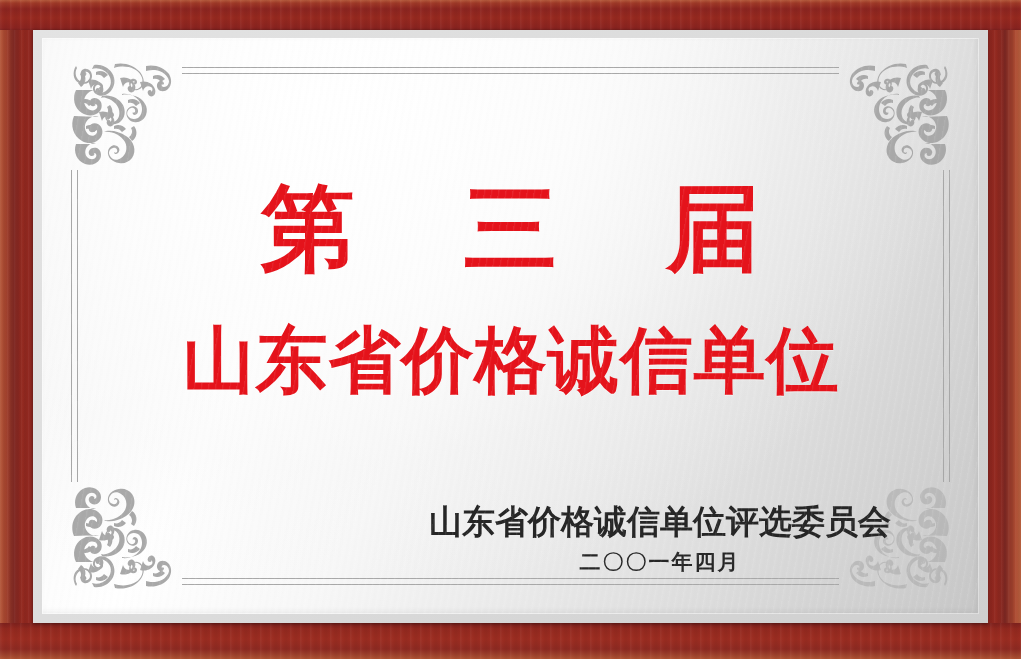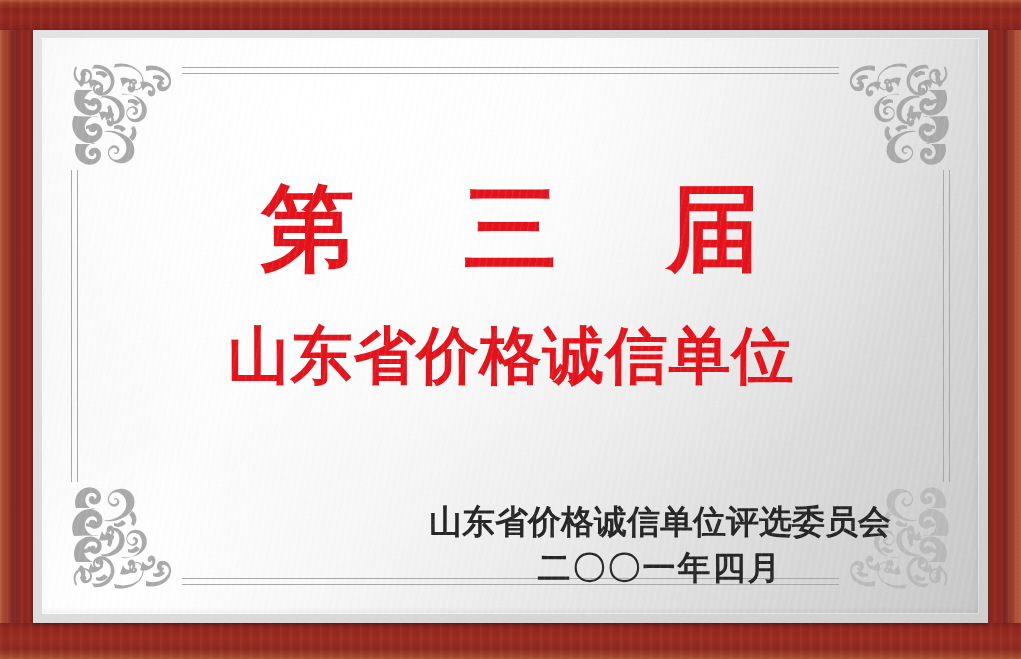--- a/index.html
+++ b/index.html
@@ -172,21 +172,21 @@
     text-shadow:0 1px 0 rgba(255,255,255,.45);
   }
   .title-main{
     position:absolute;
     left:0;right:0;
     top:285px;
     text-align:center;
     color:#e5131b;
     font-family:"DejaVu Sans","Liberation Sans",sans-serif;
     font-weight:700;
-    font-size:62px;
+    font-size:72px;
     line-height:1.05;
     letter-spacing:1px;
     text-indent:1px;
     white-space:nowrap;
     text-shadow:0 1px 0 rgba(255,255,255,.45);
   }
 
   .signature{
     position:absolute;
     right:88px;
@@ -196,24 +196,23 @@
     font-family:"DejaVu Sans","Liberation Sans",sans-serif;
     font-weight:700;
     white-space:nowrap;
   }
   .sig-org{
     font-size:33px;
     line-height:40px;
     letter-spacing:0px;
   }
   .sig-date{
-    font-size:33px;
+    font-size:21px;
     line-height:40px;
     letter-spacing:2px;
-    margin-top:6px;
   }
 </style>
 </head>
 <body>
 
 <div class="plaque">
 
   <div class="wood-left"></div>
   <div class="wood-right"></div>
   <div class="wood-top"></div>

